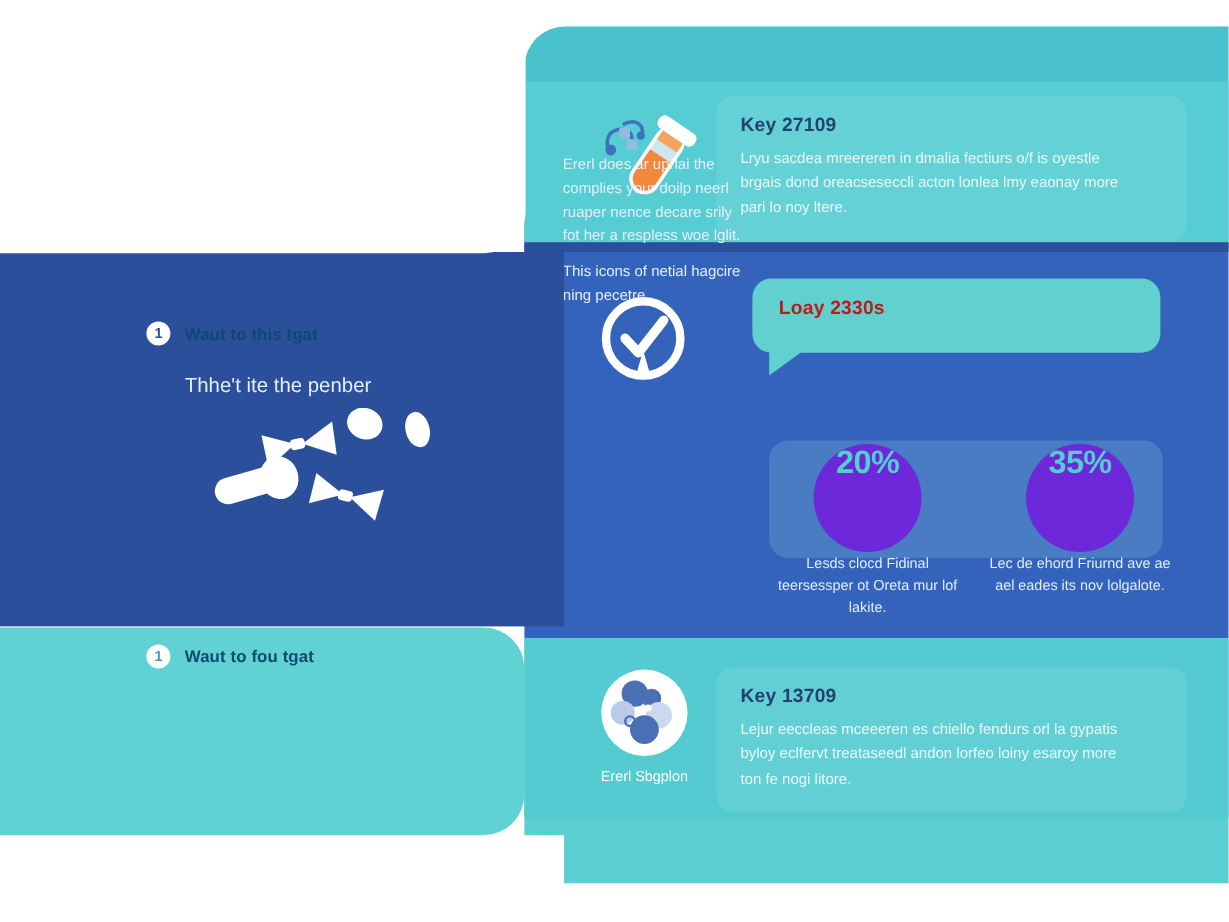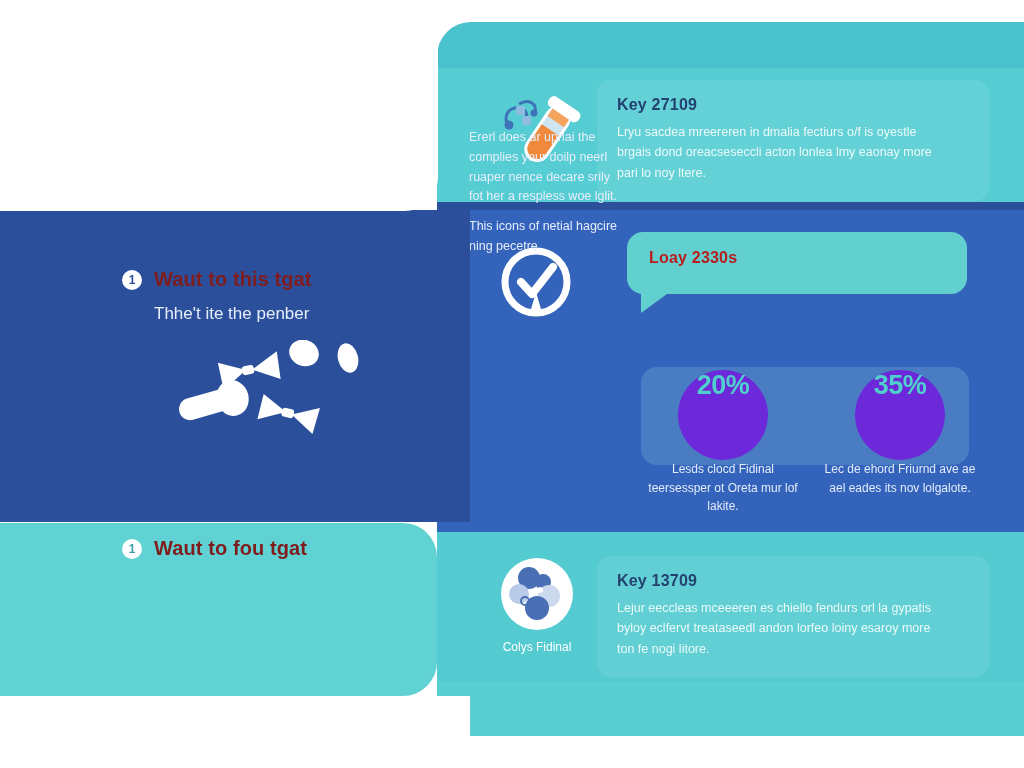--- a/index.html
+++ b/index.html
@@ -88,30 +88,30 @@
     font-size: 12px;
     font-weight: bold;
     display: flex;
     align-items: center;
     justify-content: center;
     flex: 0 0 auto;
     line-height: 1;
   }
   .step-2 .step-badge { color: #3f9ea3; }
   .step-title {
-    color: #7f1d1d;
-    font-size: 20px;
+    color: #0c4a6e;
+    font-size: 14px;
     font-weight: bold;
     letter-spacing: 0.1px;
     white-space: nowrap;
   }
   .step-sub {
     color: #e6eefb;
     font-size: 17px;
-    margin-top: 13px;
+    margin-top: 24px;
     margin-left: 32px;
     white-space: nowrap;
   }
   .step-2 .step-sub { color: #f2fdfd; }
 
   
   .deco-cluster {
     position: absolute;
     left: 168px;
     top: 340px;
@@ -391,21 +391,21 @@
         <svg width="76" height="76" viewBox="0 0 76 76">
           <circle cx="38" cy="38" r="36" fill="#ffffff"></circle>
           <circle cx="30" cy="22" r="11" fill="#4a6fb5"></circle>
           <circle cx="44" cy="26" r="8" fill="#4a6fb5"></circle>
           <circle cx="20" cy="38" r="10" fill="#b9cbe8"></circle>
           <circle cx="50" cy="40" r="11" fill="#cbd9ee"></circle>
           <circle cx="38" cy="52" r="12" fill="#4a6fb5"></circle>
           <circle cx="26" cy="45" r="4" fill="none" stroke="#4a6fb5" stroke-width="2"></circle>
           <circle cx="41" cy="34" r="3" fill="#ffffff"></circle>
         </svg>
-        <span class="icon-caption">Colys Fidinal</span>
+        <span class="icon-caption">Ererl Sbgplon</span>
       </div>
       <div class="text-card on-teal" style="width:352px; margin-top:0px;">
         <p class="card-title">Key 13709</p>
         <p class="card-body">Lejur eeccleas mceeeren es chiello fendurs orl la gypatis byloy eclfervt treataseedl andon lorfeo loiny esaroy more ton fe nogi litore.</p>
       </div>
     </div>
 
   </div>
 
   <div class="left-blue-panel"></div>

